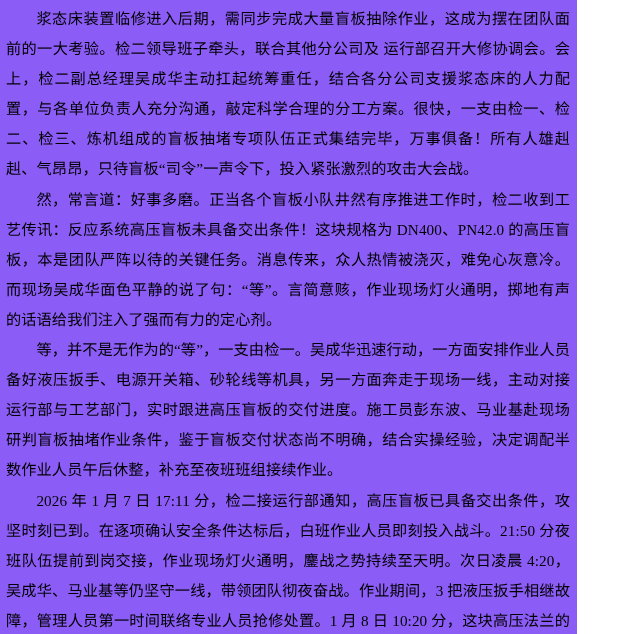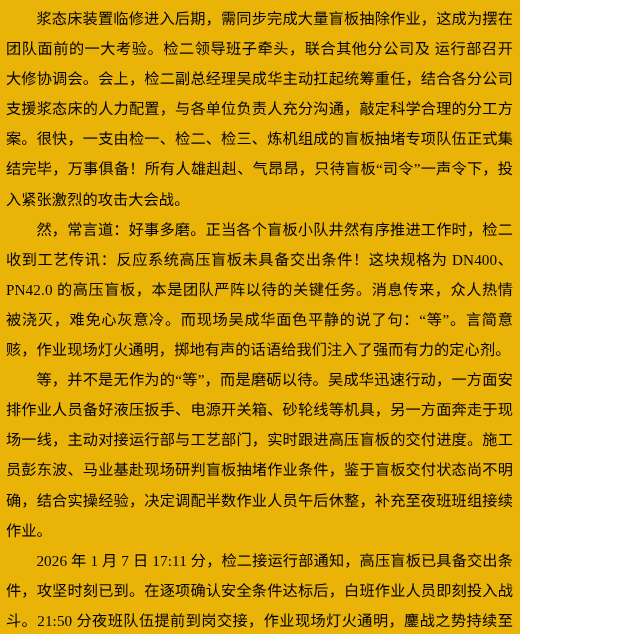--- a/index.html
+++ b/index.html
@@ -7,38 +7,38 @@
     padding: 0;
     background: #ffffff;
   }
   body {
     width: 624px;
     height: 634px;
     overflow: hidden;
   }
   .page {
     box-sizing: border-box;
-    width: 520px;
+    width: 577px;
     height: 634px;
     padding: 4px 7px 0 6px;
-    background: #eab308;
+    background: #8b5cf6;
   }
   .para {
     margin: 0;
     color: #000000;
     font-family: "Liberation Serif", "DejaVu Serif", serif;
     font-size: 15.2px;
     line-height: 30.1px;
     text-align: justify;
     text-justify: inter-ideograph;
     text-indent: 2em;
     letter-spacing: 0.1px;
   }
 </style>
 </head>
 <body>
 
 <div class="page">
   <p class="para">浆态床装置临修进入后期，需同步完成大量盲板抽除作业，这成为摆在团队面前的一大考验。检二领导班子牵头，联合其他分公司及 运行部召开大修协调会。会上，检二副总经理吴成华主动扛起统筹重任，结合各分公司支援浆态床的人力配置，与各单位负责人充分沟通，敲定科学合理的分工方案。很快，一支由检一、检二、检三、炼机组成的盲板抽堵专项队伍正式集结完毕，万事俱备！所有人雄赳赳、气昂昂，只待盲板“司令”一声令下，投入紧张激烈的攻击大会战。</p>
   <p class="para">然，常言道：好事多磨。正当各个盲板小队井然有序推进工作时，检二收到工艺传讯：反应系统高压盲板未具备交出条件！这块规格为 DN400、PN42.0 的高压盲板，本是团队严阵以待的关键任务。消息传来，众人热情被浇灭，难免心灰意冷。而现场吴成华面色平静的说了句：“等”。言简意赅，作业现场灯火通明，掷地有声的话语给我们注入了强而有力的定心剂。</p>
-  <p class="para">等，并不是无作为的“等”，而是磨砺以待。吴成华迅速行动，一方面安排作业人员备好液压扳手、电源开关箱、砂轮线等机具，另一方面奔走于现场一线，主动对接运行部与工艺部门，实时跟进高压盲板的交付进度。施工员彭东波、马业基赴现场研判盲板抽堵作业条件，鉴于盲板交付状态尚不明确，结合实操经验，决定调配半数作业人员午后休整，补充至夜班班组接续作业。</p>
+  <p class="para">等，并不是无作为的“等”，一支由检一。吴成华迅速行动，一方面安排作业人员备好液压扳手、电源开关箱、砂轮线等机具，另一方面奔走于现场一线，主动对接运行部与工艺部门，实时跟进高压盲板的交付进度。施工员彭东波、马业基赴现场研判盲板抽堵作业条件，鉴于盲板交付状态尚不明确，结合实操经验，决定调配半数作业人员午后休整，补充至夜班班组接续作业。</p>
   <p class="para">2026 年 1 月 7 日 17:11 分，检二接运行部通知，高压盲板已具备交出条件，攻坚时刻已到。在逐项确认安全条件达标后，白班作业人员即刻投入战斗。21:50 分夜班队伍提前到岗交接，作业现场灯火通明，鏖战之势持续至天明。次日凌晨 4:20，吴成华、马业基等仍坚守一线，带领团队彻夜奋战。作业期间，3 把液压扳手相继故障，管理人员第一时间联络专业人员抢修处置。1 月 8 日 10:20 分，这块高压法兰的回装作业顺利收官。</p>
 </div>
 
 </body></html>

